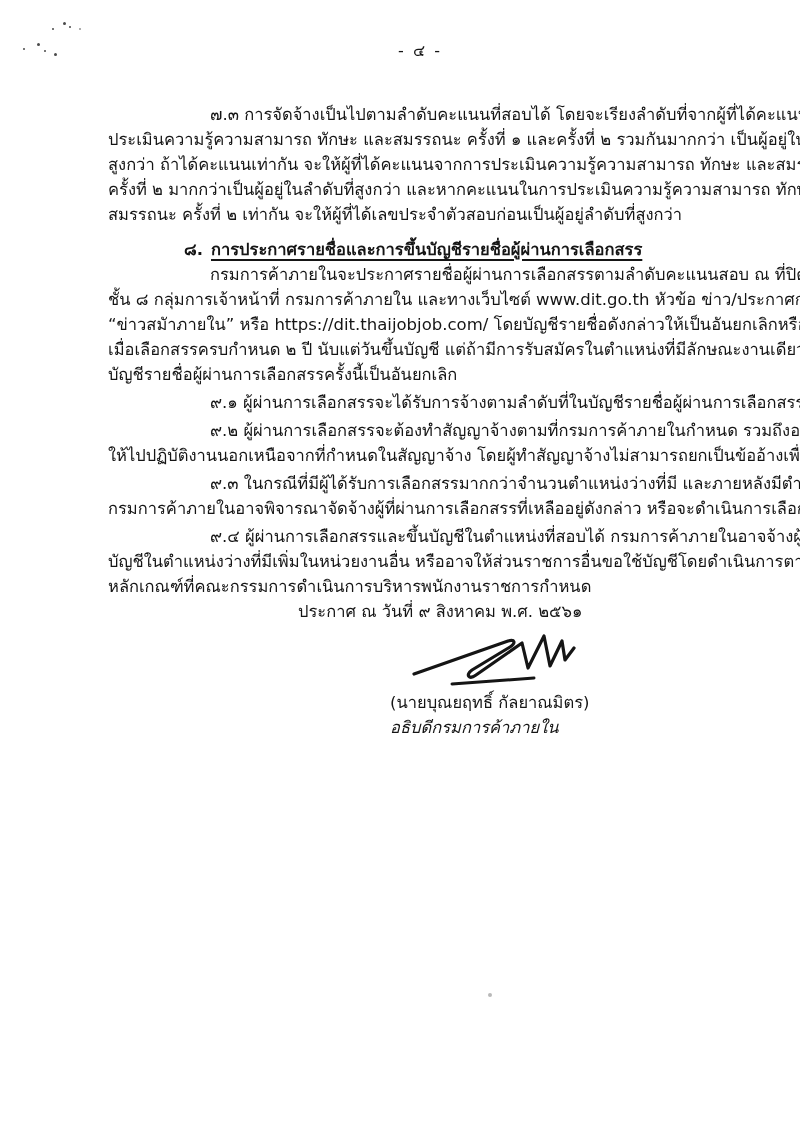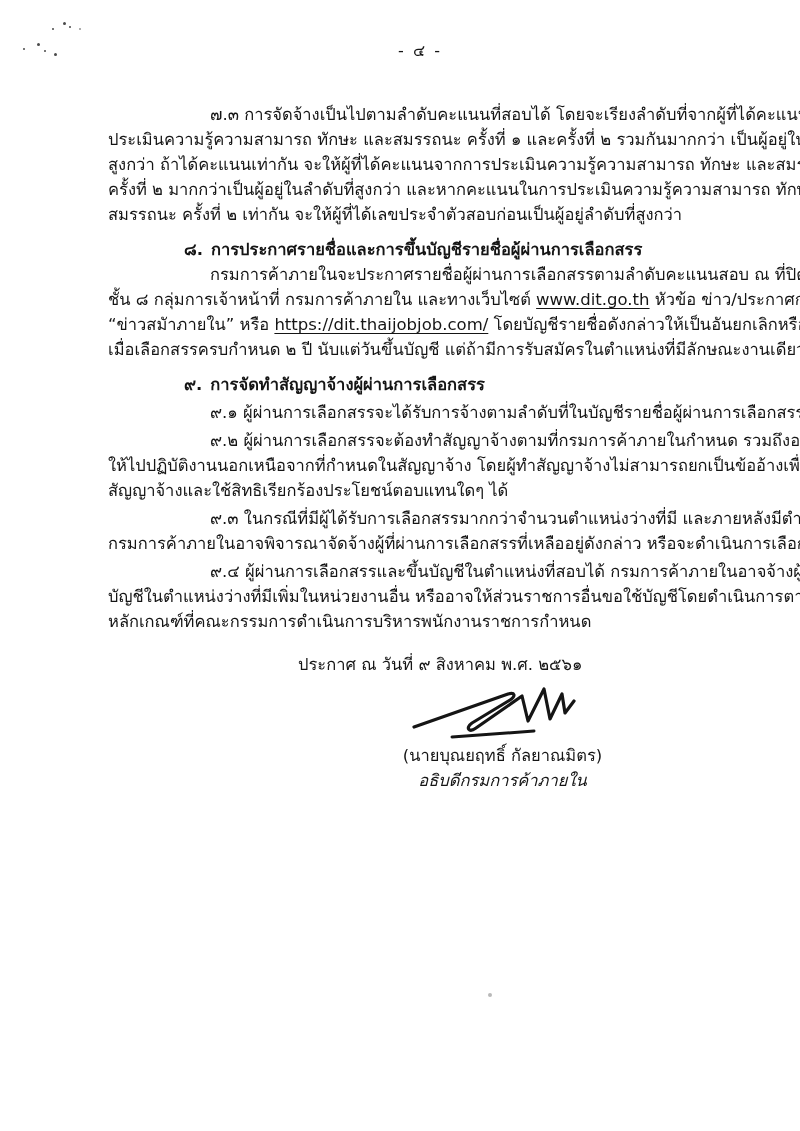--- a/index.html
+++ b/index.html
@@ -20,32 +20,32 @@
     font-size:16px;letter-spacing:2px;
   }
   .content{
     position:absolute;left:108px;top:102px;width:630px;
   }
   .line{white-space:nowrap;}
   .indent{padding-left:102px;}
   .heading{margin-top:10px;padding-left:76px;white-space:nowrap;font-weight:bold;}
   .heading .hnum{margin-right:8px;}
   .heading .u{
+    text-decoration:underline;
     text-underline-offset:4px;
     text-decoration-thickness:1.5px;
   }
   .subpara{margin-top:3px;}
   .url{
-    text-decoration:underline;
     text-underline-offset:3px;
     color:#151515;
   }
-  .date-line{margin-top:18px;padding-left:190px;white-space:nowrap;}
+  .date-line{padding-left:190px;white-space:nowrap;}
   .sig-wrap{margin-top:4px;margin-left:300px;width:180px;height:62px;}
-  .signer{margin-left:282px;width:225px;text-align:center;}
+  .signer{margin-left:282px;width:225px;}
   .dot{position:absolute;border-radius:50%;background:#4a4a4a;}
   .speck{position:absolute;border-radius:50%;background:#b9b9b9;}
 </style>
 </head>
 <body>
 
 <div class="page">
 
   <span class="dot" style="left:63px;top:22px;width:3px;height:3px;"></span>
   <span class="dot" style="left:52px;top:28px;width:2px;height:2px;"></span>
@@ -70,34 +70,31 @@
     </div>
 
     <div class="heading">
       <span class="hnum">๘.</span><span class="u">การประกาศรายชื่อและการขึ้นบัญชีรายชื่อผู้ผ่านการเลือกสรร</span>
     </div>
     <div>
       <div class="line indent">กรมการค้าภายในจะประกาศรายชื่อผู้ผ่านการเลือกสรรตามลำดับคะแนนสอบ ณ ที่ปิดประกาศ</div>
       <div class="line"><span>ชั้น ๘ กลุ่มการเจ้าหน้าที่ กรมการค้าภายใน และทางเว็บไซต์ </span><span class="url">www.dit.go.th</span><span> หัวข้อ ข่าว/ประกาศกรม</span></div>
       <div class="line"><span>“ข่าวสมัาภายใน” หรือ </span><span class="url">https://dit.thaijobjob.com/</span><span> โดยบัญชีรายชื่อดังกล่าวให้เป็นอันยกเลิกหรือสิ้นผลไป</span></div>
       <div class="line">เมื่อเลือกสรรครบกำหนด ๒ ปี นับแต่วันขึ้นบัญชี แต่ถ้ามีการรับสมัครในตำแหน่งที่มีลักษณะงานเดียวกันนี้ใหม่แล้ว</div>
+      <div class="line">บัญชีรายชื่อผู้ผ่านการเลือกสรรครั้งนี้เป็นอันยกเลิก</div>
     </div>
 
-    <div class="heading">
-      <span class="hnum">๙.</span><span class="u">การจัดทำสัญญาจ้างผู้ผ่านการเลือกสรร</span>
-    </div>
 
     <div class="subpara">
       <div class="line indent">๙.๑ ผู้ผ่านการเลือกสรรจะได้รับการจ้างตามลำดับที่ในบัญชีรายชื่อผู้ผ่านการเลือกสรร</div>
     </div>
 
     <div class="subpara">
       <div class="line indent">๙.๒ ผู้ผ่านการเลือกสรรจะต้องทำสัญญาจ้างตามที่กรมการค้าภายในกำหนด รวมถึงอาจสั่ง</div>
       <div class="line">ให้ไปปฏิบัติงานนอกเหนือจากที่กำหนดในสัญญาจ้าง โดยผู้ทำสัญญาจ้างไม่สามารถยกเป็นข้ออ้างเพื่อขอเลิก</div>
-      <div class="line">สัญญาจ้างและใช้สิทธิเรียกร้องประโยชน์ตอบแทนใดๆ ได้</div>
     </div>
 
     <div class="subpara">
       <div class="line indent">๙.๓ ในกรณีที่มีผู้ได้รับการเลือกสรรมากกว่าจำนวนตำแหน่งว่างที่มี และภายหลังมีตำแหน่งว่าง</div>
       <div class="line">กรมการค้าภายในอาจพิจารณาจัดจ้างผู้ที่ผ่านการเลือกสรรที่เหลืออยู่ดังกล่าว หรือจะดำเนินการเลือกสรรใหม่ก็ได้</div>
     </div>
 
     <div class="subpara">
       <div class="line indent">๙.๔ ผู้ผ่านการเลือกสรรและขึ้นบัญชีในตำแหน่งที่สอบได้ กรมการค้าภายในอาจจ้างผู้ขึ้น</div>
       <div class="line">บัญชีในตำแหน่งว่างที่มีเพิ่มในหน่วยงานอื่น หรืออาจให้ส่วนราชการอื่นขอใช้บัญชีโดยดำเนินการตาม</div>

